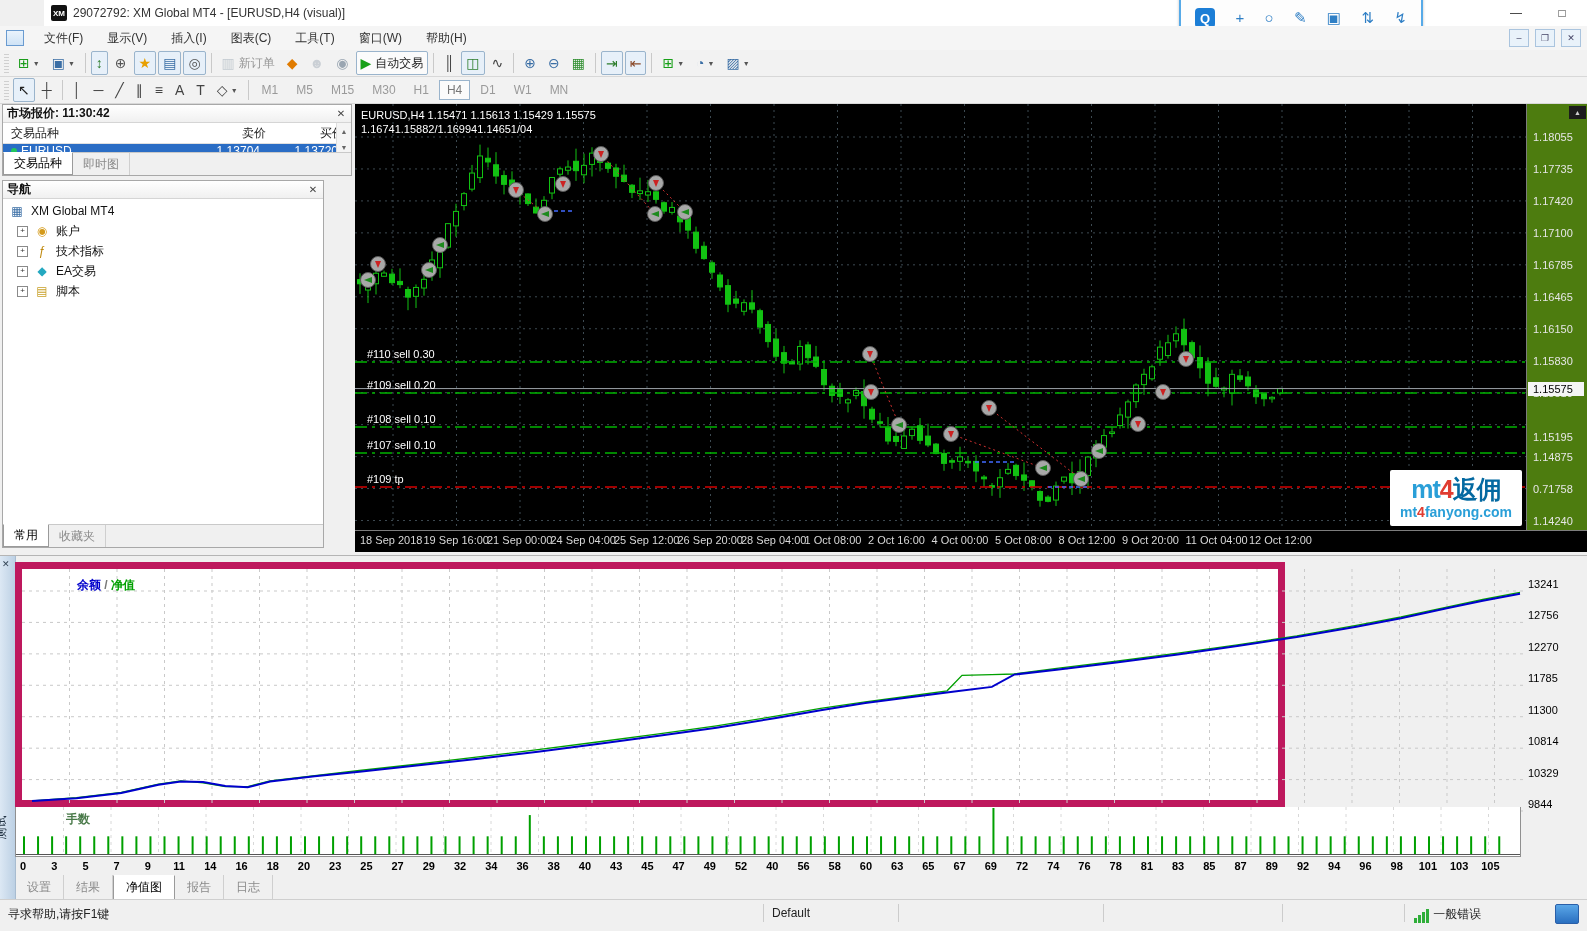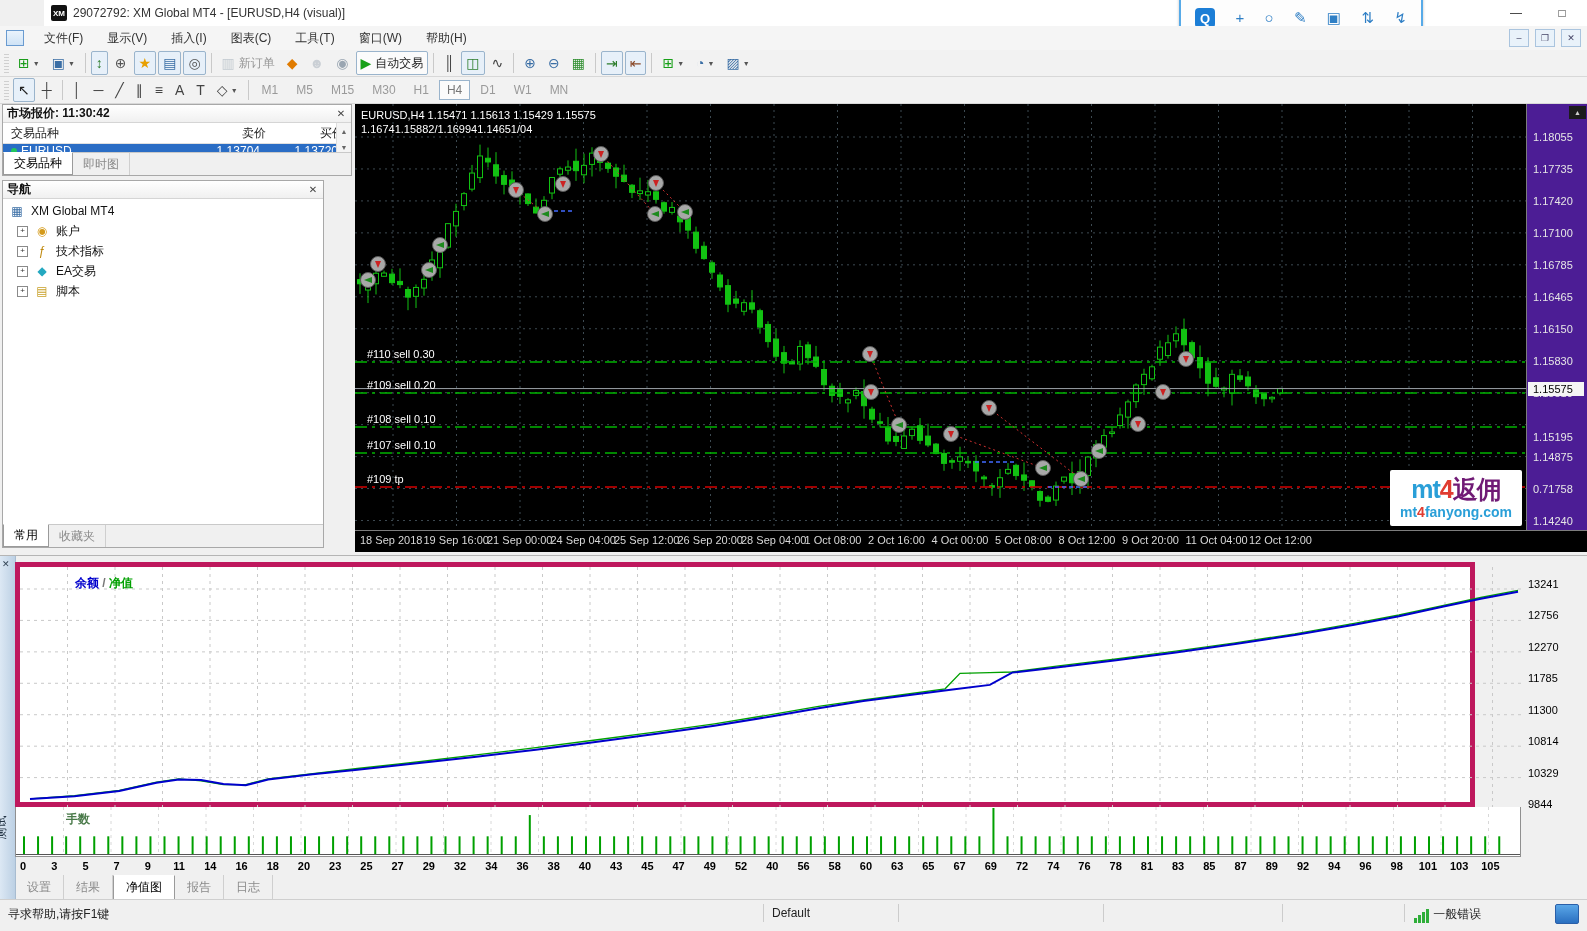--- a/index.html
+++ b/index.html
@@ -46,36 +46,36 @@
   .bullet{width:6px;height:6px;border-radius:50%;background:#22c55e;margin:0 4px 0 8px;}
   .btabs{position:absolute;left:0;bottom:0;width:100%;height:22px;background:#f0f0f0;border-top:1px solid #c9c9c9;display:flex;align-items:stretch;font-size:12px;}
   .btab{padding:3px 10px;color:#8a8a8a;border-right:1px solid #cfcfcf;display:flex;align-items:center;}
   .btab.active{background:#fff;color:#000;border:1px solid #9a9a9a;border-top:1px solid #fff;margin-top:-1px;font-weight:normal;}
   .tree-row{display:flex;align-items:center;height:20px;padding-left:6px;color:#111;}
   .expander{width:9px;height:9px;border:1px solid #8a8a8a;background:#fff;font-size:8px;line-height:7px;text-align:center;color:#333;margin-right:6px;}
   .tree-ic{width:16px;text-align:center;margin-right:6px;font-size:12px;}
   
   .chart-window{position:absolute;left:355px;top:104px;width:1232px;height:448px;background:#000;}
   #chart-svg{position:absolute;left:0;top:0;}
-  .price-axis{position:absolute;left:1171px;top:0;width:61px;height:426px;border-left:1px solid #7d7d7d;background:#4c1d95;}
+  .price-axis{position:absolute;left:1171px;top:0;width:61px;height:426px;border-left:1px solid #7d7d7d;background:#4d7c0f;}
   .plabel{position:absolute;left:6px;color:#e6e6e6;font-size:11px;font-family:"Liberation Sans",sans-serif;}
   .pcur{position:absolute;left:1px;width:56px;background:#f5f5f5;color:#000;font-size:11px;padding:1px 4px 1px 5px;box-sizing:border-box;}
   .time-axis{position:absolute;left:0;top:426px;width:1232px;height:18px;background:#000;border-top:1px solid #7d7d7d;}
   .tlabel{position:absolute;top:3px;color:#d8d8d8;font-size:11px;white-space:nowrap;}
   .corner-box{position:absolute;right:2px;top:2px;width:17px;height:13px;background:#1c1c1c;color:#cfcfcf;font-size:7px;display:flex;align-items:center;justify-content:center;}
   .watermark{position:absolute;left:1035px;top:366px;width:132px;height:56px;background:#fff;border-radius:2px;display:flex;flex-direction:column;align-items:center;justify-content:center;line-height:1;}
   .wm1{font-size:25px;font-weight:bold;letter-spacing:-1px;}
   .wm2{font-size:14px;font-weight:bold;margin-top:3px;}
-  .wm-b{color:#2a9fd8;} .wm-r{color:#e03c31;} .wm-d{color:#701a75;}
+  .wm-b{color:#2a9fd8;} .wm-r{color:#e03c31;} .wm-d{color:#0369a1;}
   
   .tester{position:absolute;left:0;top:555px;width:1587px;height:344px;background:#f0f0f0;border-top:1px solid #b5b5b5;}
   .tester-strip{position:absolute;left:0;top:0;width:15px;height:344px;background:linear-gradient(90deg,#dce8f4,#bcd0e4);border-right:1px solid #a8bcd0;}
   .strip-close{position:absolute;left:2px;top:3px;font-size:9px;color:#345;}
   .strip-label{position:absolute;left:-11px;bottom:64px;transform:rotate(-90deg);font-size:12px;color:#234;white-space:nowrap;}
-  .eq-area{position:absolute;left:15px;top:6px;width:1460px;height:245px;background:#fff;border:5px solid #be185d;box-sizing:border-box;}
+  .eq-area{position:absolute;left:15px;top:6px;width:1270px;height:245px;background:#fff;border:7px solid #be185d;box-sizing:border-box;}
   .eq-legend{position:absolute;left:55px;top:8px;font-size:12px;font-weight:bold;}
   .lots-area{position:absolute;left:15px;top:251px;width:1506px;height:50px;background:#fff;border:1px solid #909090;border-top:none;box-sizing:border-box;}
   .lots-label{position:absolute;left:50px;top:4px;font-size:12px;font-weight:bold;color:#4a7a4a;}
   .eq-yaxis{position:absolute;left:1524px;top:6px;width:60px;height:300px;}
   .eqlabel{position:absolute;left:4px;color:#000;font-size:11px;}
   .xticks{position:absolute;left:15px;top:303px;width:1506px;height:16px;}
   .xt{position:absolute;top:1px;color:#000;font-size:11px;font-weight:bold;transform:translateX(-50%);}
   .tester-tabs{position:absolute;left:15px;top:319px;width:1570px;height:25px;display:flex;align-items:stretch;font-size:12px;}
   .ttab{padding:4px 12px;color:#8a8a8a;display:flex;align-items:center;border-right:1px solid #cfcfcf;}
   .ttab.active{background:#fff;color:#000;border:1px solid #9a9a9a;border-top-color:#fff;}

